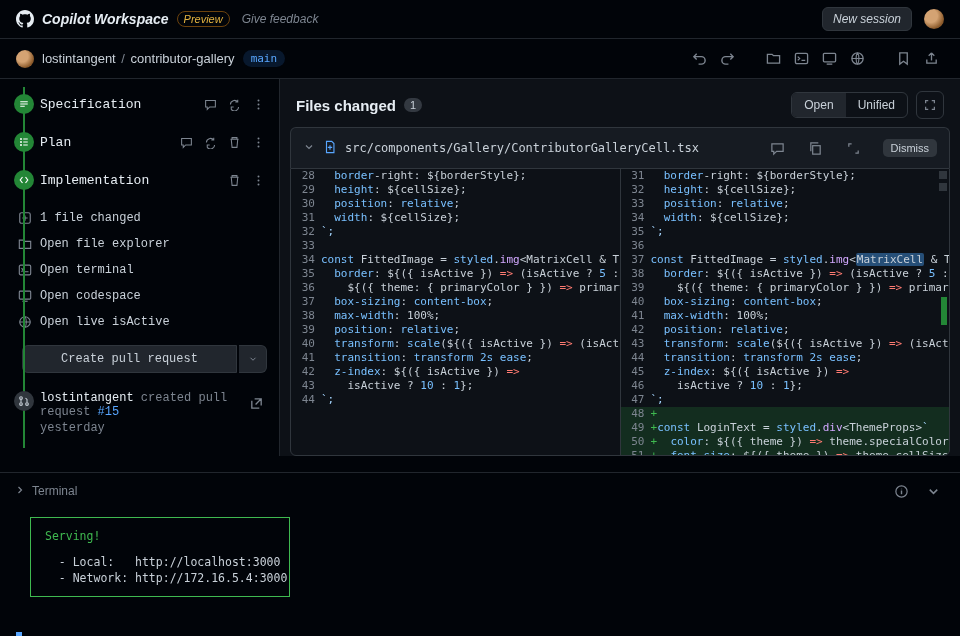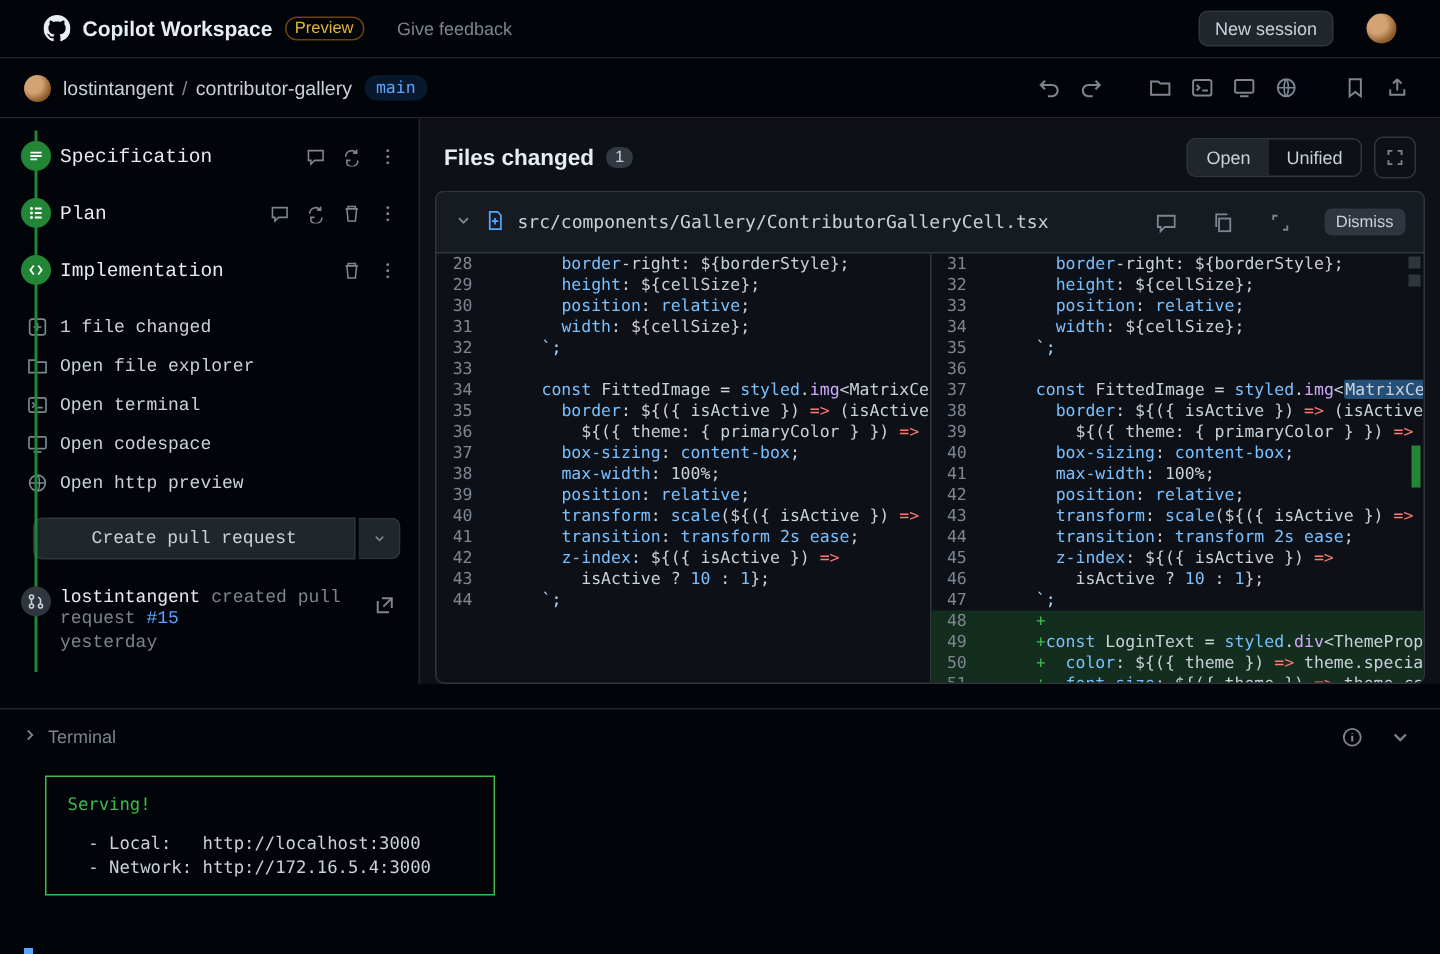--- a/index.html
+++ b/index.html
@@ -34,24 +34,25 @@
     background: var(--bg1);
     color: var(--fg1);
     font-family: -apple-system, "Segoe UI", Helvetica, Arial, sans-serif;
     font-size: 12px;
     overflow: hidden;
   }
   
   .topbar {
     height: 39px;
     display: flex; align-items: center;
-    padding: 0 29px;
+    padding: 0 16px;
     border-bottom: 1px solid var(--border2);
-    gap: 22px;
+    gap: 12px;
     background: var(--bg1);
+    font-style: italic;
   }
   .brand { display: flex; align-items: center; gap: 8px; font-weight: 600; color: var(--fg0); font-size: 14px; }
   .oct { width: 18px; height: 18px; color: var(--fg0); }
   .pill {
     border: 1px solid var(--preview-badge-border);
     color: var(--preview-badge-fg);
     padding: 1px 6px; border-radius: 10px; font-size: 11px; font-weight: 500;
   }
   .feedback { color: var(--fg-mute); font-size: 12px; }
   .spacer { flex: 1; }
@@ -192,21 +193,21 @@
     border-radius: 0 0 6px 6px;
     overflow: hidden;
     position: relative;
     background: var(--bg0);
   }
   .pane { flex: 1; min-width: 0; overflow: hidden; }
   .pane.left { border-right: 1px solid var(--border); }
   .code { font-family: ui-monospace, SFMono-Regular, Menlo, Consolas, monospace; font-size: 11px; line-height: 14px;}
   .ln { display: flex; white-space: pre;}
   .ln .gut { width: 30px; flex: none; text-align: right; padding-right: 6px; color: var(--fg-mute); user-select: none;}
-  .ln .src { flex: 1; overflow: hidden; margin-left: 40px; }
+  .ln .src { flex: 1; overflow: hidden; }
   .ln.add { background: var(--diff-add-bg); }
   .ln.add .src { }
   .ln .plus { color: #3fb950; }
   .hl-box { background: #264f78; padding: 0 1px; border-radius: 2px;}
   .c-kw { color: var(--code-red);}
   .c-fn { color: var(--code-purple);}
   .c-id { color: var(--fg1);}
   .c-str { color: var(--code-str);}
   .c-blu { color: var(--code-blue);}
   .c-num { color: var(--code-blue);}
@@ -223,21 +224,21 @@
   }
   .term-hdr { display: flex; align-items: center; padding: 6px 14px; font-size: 12px; color: var(--fg-mute); gap:6px;}
   .term-body {
     flex: 1; padding: 8px 20px 8px 30px;
     font-family: ui-monospace, Menlo, monospace; font-size: 11.5px; line-height: 16px;
     position: relative;
   }
   .term-box {
     border: 1px solid #3fb950;
     padding: 10px 14px;
-    width: 300px;
+    width: 260px;
     display:inline-block;
   }
   .term-serving { color: #3fb950; }
   .term-line { white-space: pre; color: var(--fg1);}
   .cursor { width: 6px; height: 12px; background: #58a6ff; display: inline-block; position: absolute; left: 16px; bottom: 8px;}
   .chev-right svg, .chev-down svg { width:12px; height:12px; }
 </style>
 </head>
 <body>
 
@@ -430,21 +431,21 @@
             <rect x="1.5" y="2.5" width="13" height="9" rx="1" fill="none" stroke="currentColor" stroke-width="1.3"></rect>
             <path d="M5 14h6" stroke="currentColor" stroke-width="1.3"></path>
           </svg>
         <span>Open codespace</span>
       </div>
       <div class="side-item">
         <svg viewBox="0 0 16 16">
             <circle cx="8" cy="8" r="6" fill="none" stroke="currentColor" stroke-width="1.3"></circle>
             <path d="M2 8h12M8 2c2 2 2 10 0 12M8 2c-2 2-2 10 0 12" fill="none" stroke="currentColor" stroke-width="1.1"></path>
           </svg>
-        <span>Open http preview</span>
+        <span>Open live isActive</span>
       </div>
     </div>
 
     <div class="pr-row">
       <div class="pr-btn">
           <span>Create pull request</span>
         </div>
       <div class="pr-btn-caret">
           <svg width="10" height="10" viewBox="0 0 16 16">
             <path d="M4 6l4 4 4-4" fill="none" stroke="currentColor" stroke-width="1.6"></path>

